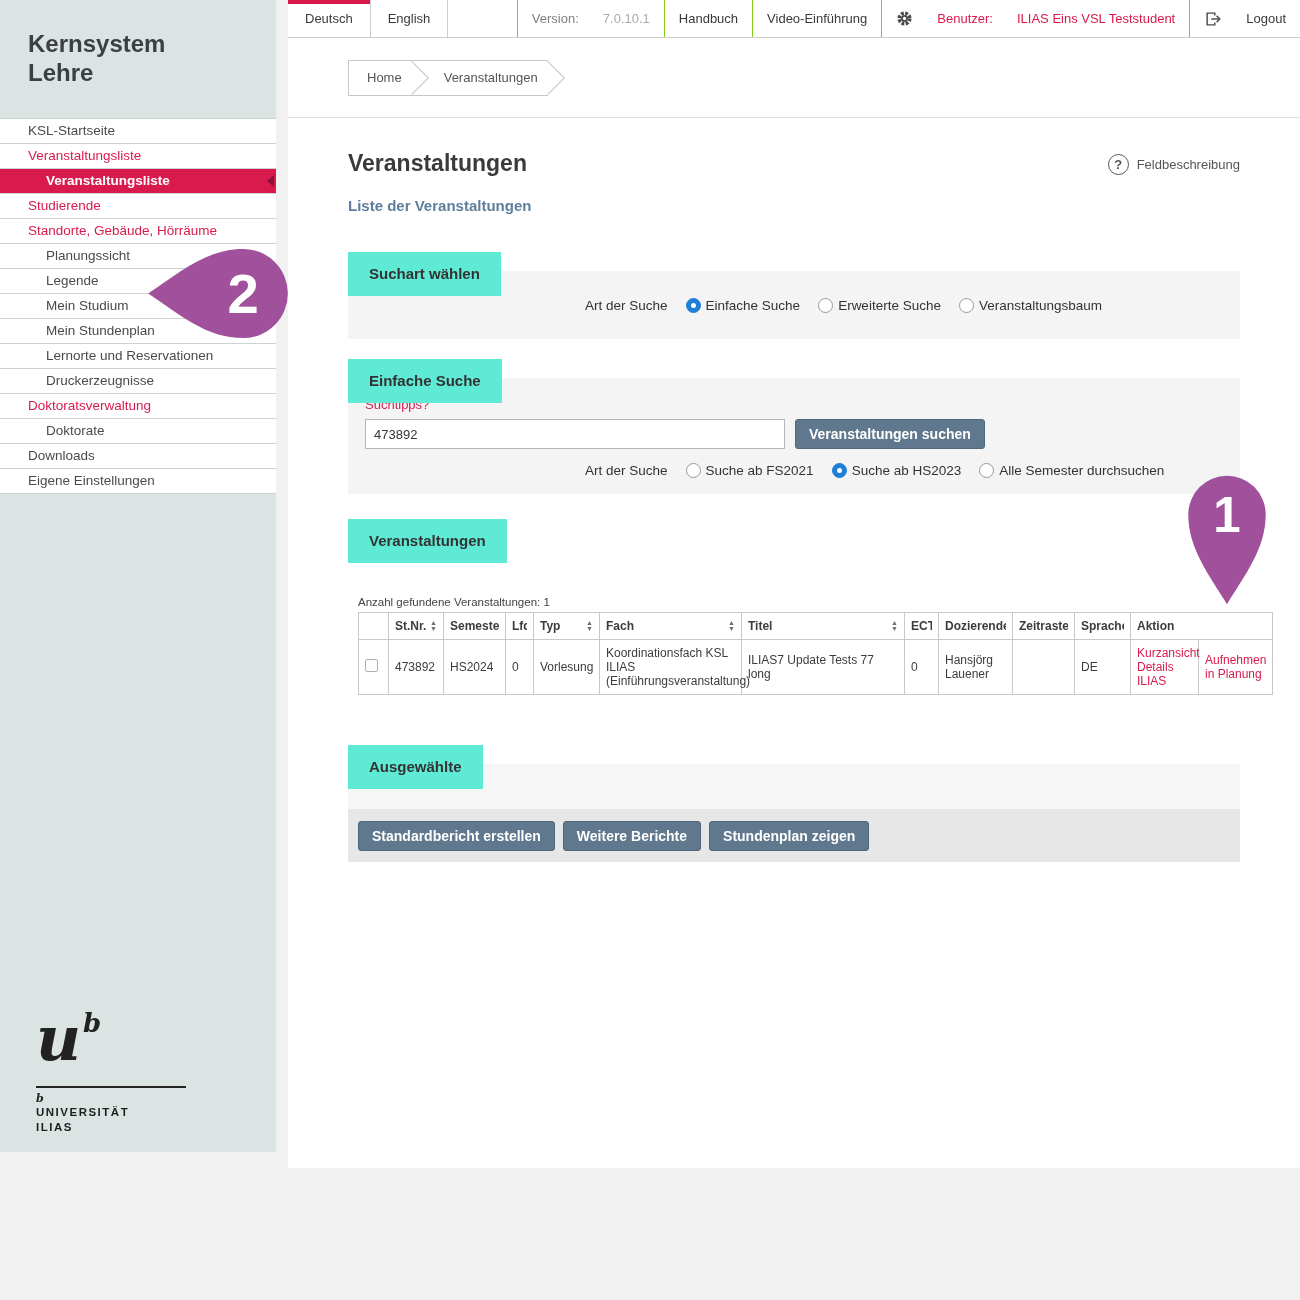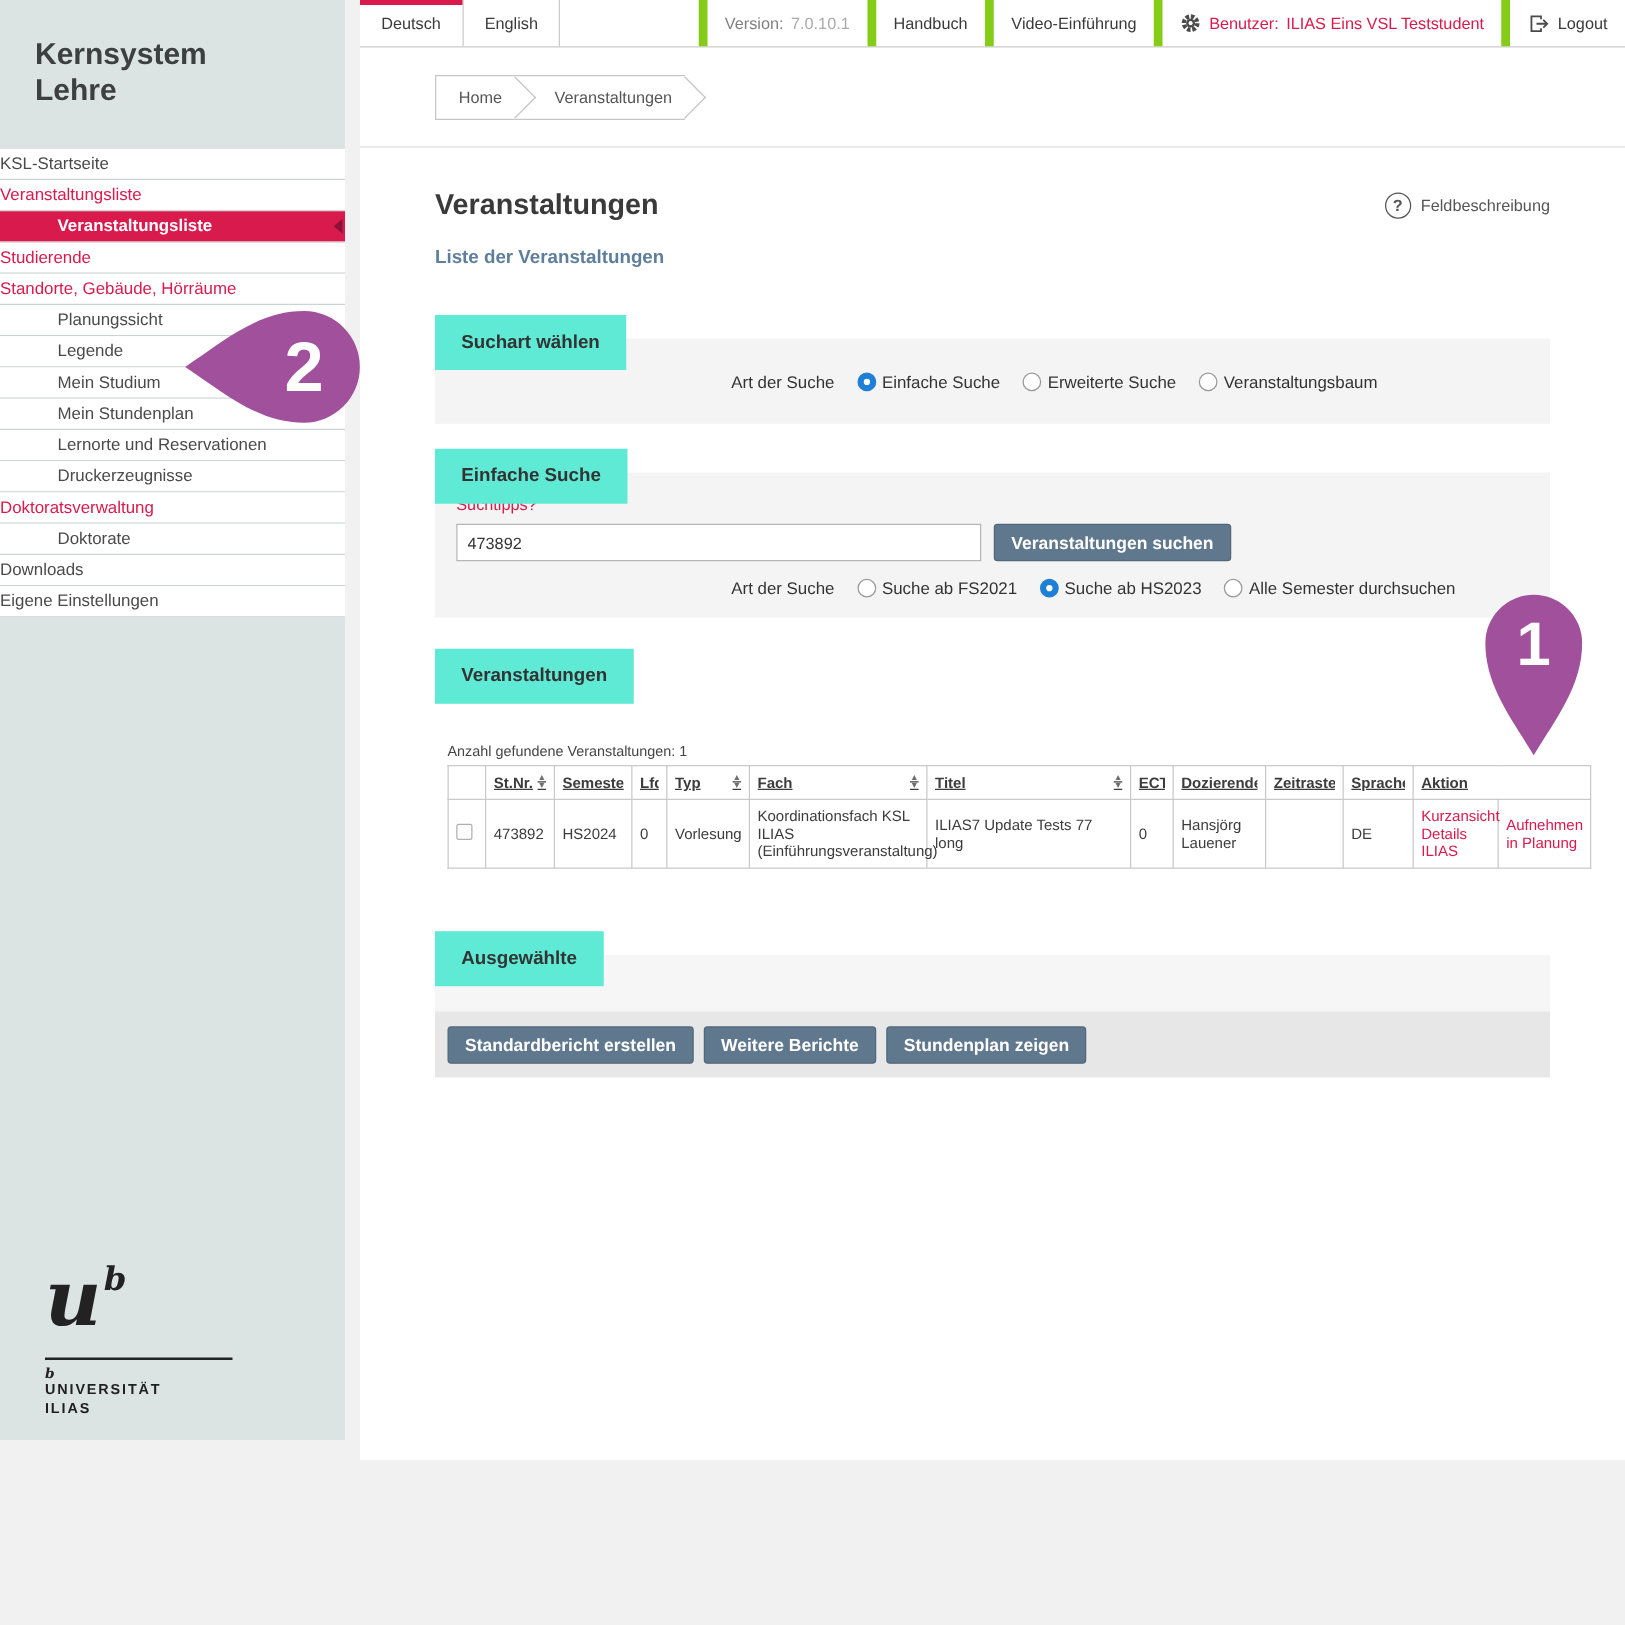--- a/index.html
+++ b/index.html
@@ -3,21 +3,21 @@
 <meta charset="utf-8">
 <style>
   * { margin:0; padding:0; box-sizing:border-box; }
   body { font-family:"Liberation Sans","DejaVu Sans",sans-serif; background:#f1f1f1; }
   .page { position:relative; width:1300px; height:1300px; background:#f1f1f1; overflow:hidden; }
 
   
   .sidebar { position:absolute; left:0; top:0; width:276px; height:1152px; background:#dce3e3; }
   .sb-title { padding:30px 0 0 28px; height:118px; font-size:24px; font-weight:bold; color:#3d4040; line-height:1.2; }
   .sb-menu { background:#fff; border-top:1px solid #c9cfcf; }
-  .sb-item { position:relative; background:#fff; border-bottom:1px solid #cdd2d2; height:25px; line-height:24px; font-size:13.5px; color:#4a4a4a; cursor:pointer; white-space:nowrap; }
+  .sb-item { position:relative; background:#fff; border-bottom:1px solid #cdd2d2; height:25px; line-height:24px; font-size:13.5px; color:#4a4a4a; padding-left:28px; cursor:pointer; white-space:nowrap; }
   .sb-item.indent { padding-left:46px; }
   .sb-item.red { color:#d91a4c; }
   .sb-item.active { background:#d91a4c; color:#fff; font-weight:bold; }
   .sb-item.active::after { content:''; position:absolute; right:2px; top:50%; margin-top:-6px; width:0; height:0;
       border-top:6px solid transparent; border-bottom:6px solid transparent; border-right:7px solid #8e1038; }
 
   .uni-logo { position:absolute; left:36px; top:1008px; color:#222; }
   .logo-mark { font-family:"DejaVu Serif","Liberation Serif",serif; font-style:italic; font-weight:bold; font-size:62px; line-height:1; }
   .logo-mark sup { font-size:26px; font-style:italic; vertical-align:28px; margin-left:2px; }
   .logo-rule { width:150px; border-top:2px solid #222; margin-top:16px; }
@@ -25,21 +25,21 @@
   .logo-name { font-size:11.5px; font-weight:bold; letter-spacing:1.5px; line-height:1.3; color:#1f1f1f; }
 
   
   .content { position:absolute; left:288px; top:0; width:1012px; height:1168px; background:#fff; }
 
   
   .topbar { height:38px; display:flex; align-items:stretch; border-bottom:1px solid #ccc; font-size:13px; color:#3a3a3a; }
   .lang-tab { position:relative; display:flex; align-items:center; justify-content:center; padding:0 17px; border-right:1px solid #ccc; cursor:pointer; }
   .lang-tab.active::before { content:''; position:absolute; left:0; right:0; top:0; height:4px; background:#d91a4c; }
   .tb-spacer { flex:1; }
-  .tb-cell { display:flex; align-items:center; gap:6px; padding:0 14px; border-left:7px solid #84cc16; cursor:pointer; white-space:nowrap; }
+  .tb-cell { display:flex; align-items:center; gap:24px; padding:0 14px; border-left:1px solid #84cc16; cursor:pointer; white-space:nowrap; }
   .tb-label-grey { color:#808080; }
   .tb-value-grey { color:#ababab; }
   .tb-red { color:#d91a4c; }
 
   
   .crumb-strip { height:80px; display:flex; align-items:center; padding-left:60px; border-bottom:1px solid #e0e0e0; }
   .crumb { position:relative; height:36px; line-height:34px; background:#fff; border-top:1px solid #c6c6c6; border-bottom:1px solid #c6c6c6; font-size:13px; color:#555; cursor:pointer; }
   .crumb.first { border-left:1px solid #c6c6c6; padding-left:18px; padding-right:10px; }
   .crumb.next { padding-left:32px; padding-right:10px; }
   .crumb::after { content:''; position:absolute; top:5px; right:-12px; width:23px; height:23px; background:#fff;
@@ -73,21 +73,21 @@
   .search-input { width:420px; height:30px; border:1px solid #b5b5b5; background:#fff; padding:0 8px; font-size:13px; color:#333; font-family:inherit; }
   .btn { background:#60788e; border:1px solid #51677c; color:#fff; font-weight:bold; font-size:14px; padding:0 13px; height:30px; border-radius:3px; cursor:pointer; font-family:inherit; }
   .input-row .btn { margin-left:10px; }
   .panel2 .radio-row { margin-top:14px; padding-left:220px; }
 
   .sec3 { margin-top:25px; }
   .count-text { margin-top:33px; padding-left:10px; font-size:11.5px; color:#444; }
   table.results { margin-top:4px; margin-left:10px; border-collapse:collapse; table-layout:fixed; width:910px; font-size:12px; color:#3c3c3c; background:#fff; }
   table.results th, table.results td { border:1px solid #c9c9c9; padding:6px 6px; text-align:left; vertical-align:middle; }
   table.results th { font-weight:bold; }
-  .th-in { display:flex; align-items:center; justify-content:space-between; gap:2px; overflow:hidden; white-space:nowrap;text-decoration:underline; }
+  .th-in { display:flex; align-items:center; justify-content:space-between; gap:2px; overflow:hidden; white-space:nowrap; }
   .sort { display:inline-flex; flex-direction:column; font-size:7px; line-height:6.5px; color:#6e6e6e; flex:none; cursor:pointer; }
   .cb { display:inline-block; width:13px; height:13px; border:1px solid #b0b0b0; border-radius:2px; background:#fdfdfd; cursor:pointer; }
   .cell-center { text-align:center; }
   .red-link { display:block; color:#d91a4c; cursor:pointer; }
   .red-link.inlinewrap { display:inline; }
 
   .sec4 { margin-top:50px; }
   .panel4 { height:45px; background:#f6f6f6; }
   .btn-bar { height:53px; background:#e7e7e7; display:flex; align-items:center; gap:8px; padding-left:10px; }
 

